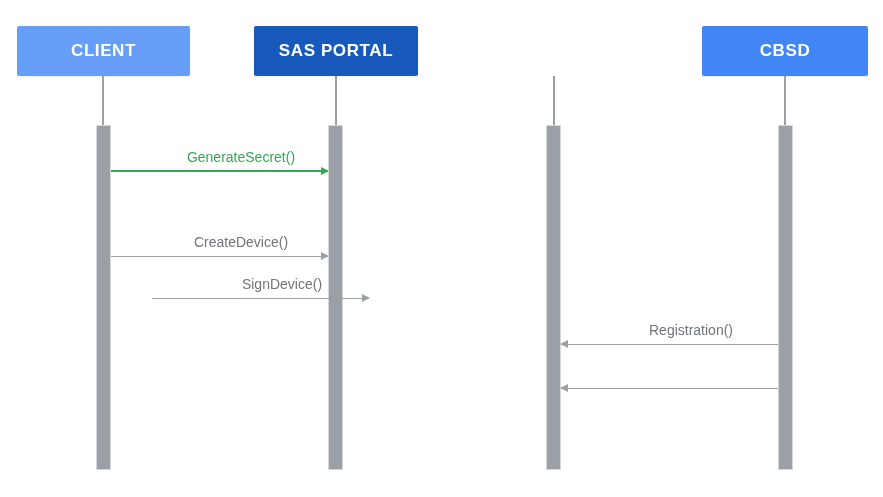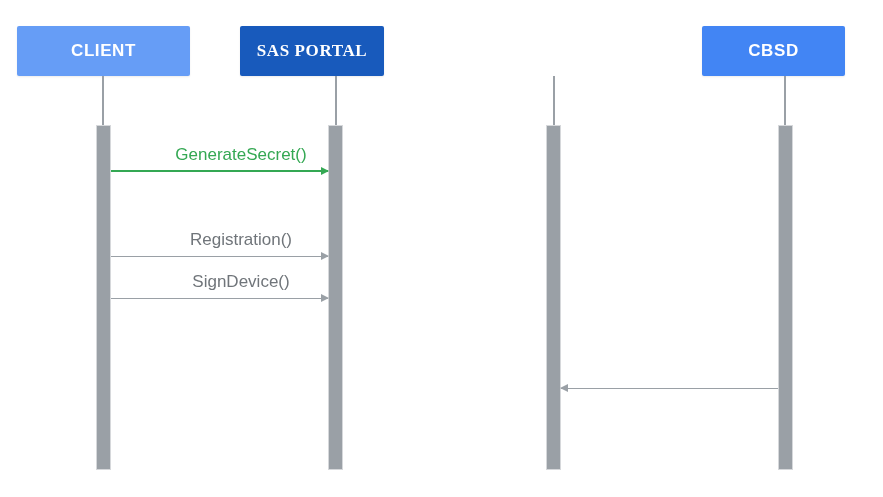--- a/index.html
+++ b/index.html
@@ -25,23 +25,23 @@
     color: var(--actor-text, #ffffff);
     font-size: 17px;
     font-weight: bold;
     letter-spacing: 0.6px;
     display: flex;
     align-items: center;
     justify-content: center;
     box-shadow: 0 1px 2px rgba(0,0,0,0.08);
   }
   .actor-client     { left: 17px;  width: 173px; background: var(--client-fill, #669DF6); }
-  .actor-sas-portal { left: 240px; width: 144px; background: var(--sas-portal-fill, #185ABC); font-family: Liberation Serif, serif; }
+  .actor-sas-portal { left: 254px; width: 164px; background: var(--sas-portal-fill, #185ABC); }
   .actor-sas        { left: 472px; width: 164px; background: var(--sas-fill, #185ABC); }
-  .actor-cbsd       { left: 702px; width: 143px; background: var(--cbsd-fill, #4285F4); }
+  .actor-cbsd       { left: 702px; width: 166px; background: var(--cbsd-fill, #4285F4); }
 
   
   .lifeline {
     position: absolute;
     top: 76px;
     height: 49px;
     width: 2px;
     background: var(--lifeline, #9AA0A6);
   }
   .lifeline-client     { left: 102px; }
@@ -69,21 +69,21 @@
     position: absolute;
     width: 217px;
     height: 25px;
   }
   .message .label {
     position: absolute;
     left: 0;
     right: 3px;
     bottom: 7px;
     text-align: center;
-    font-size: 17px;
+    font-size: 14px;
     white-space: nowrap;
     padding-left: 46px;
   }
   .message .line {
     position: absolute;
     left: 0;
     right: 0;
     bottom: 0;
     height: 0;
   }
@@ -118,21 +118,21 @@
     left: -1px;
     bottom: -3px;
     border-right-width: 8px;
     border-right-style: solid;
     border-left: none;
   }
 
   .msg-1 { top: 147px; } 
   .msg-2 { top: 191px; } 
   .msg-3 { top: 232px; } 
-  .msg-4 { top: 274px; } 
+  .msg-4 { top: 274px; margin-left: 41px; } 
   .msg-5 { top: 320px; } 
   .msg-6 { top: 364px; } 
 </style>
 </head>
 <body>
 
 <div class="diagram">
 
   <div class="actor-box actor-client">
     <span>CLIENT</span>
@@ -153,28 +153,33 @@
   <div class="activation activation-sas-portal"></div>
   <div class="activation activation-sas"></div>
   <div class="activation activation-cbsd"></div>
 
   <div class="message green to-right msg-1">
     <div class="label">GenerateSecret()</div>
     <div class="line"></div>
     <div class="arrowhead"></div>
   </div>
   <div class="message gray to-right msg-3">
-    <div class="label">Registration()</div>
+    <div class="label">CreateDevice()</div>
     <div class="line"></div>
     <div class="arrowhead"></div>
   </div>
   <div class="message gray to-right msg-4">
     <div class="label">SignDevice()</div>
     <div class="line"></div>
     <div class="arrowhead"></div>
   </div>
 
+  <div class="message gray to-left msg-5">
+    <div class="label">Registration()</div>
+    <div class="line"></div>
+    <div class="arrowhead"></div>
+  </div>
   <div class="message gray to-left msg-6">
     <div class="line"></div>
     <div class="arrowhead"></div>
   </div>
 
 </div>
 
 </body></html>

